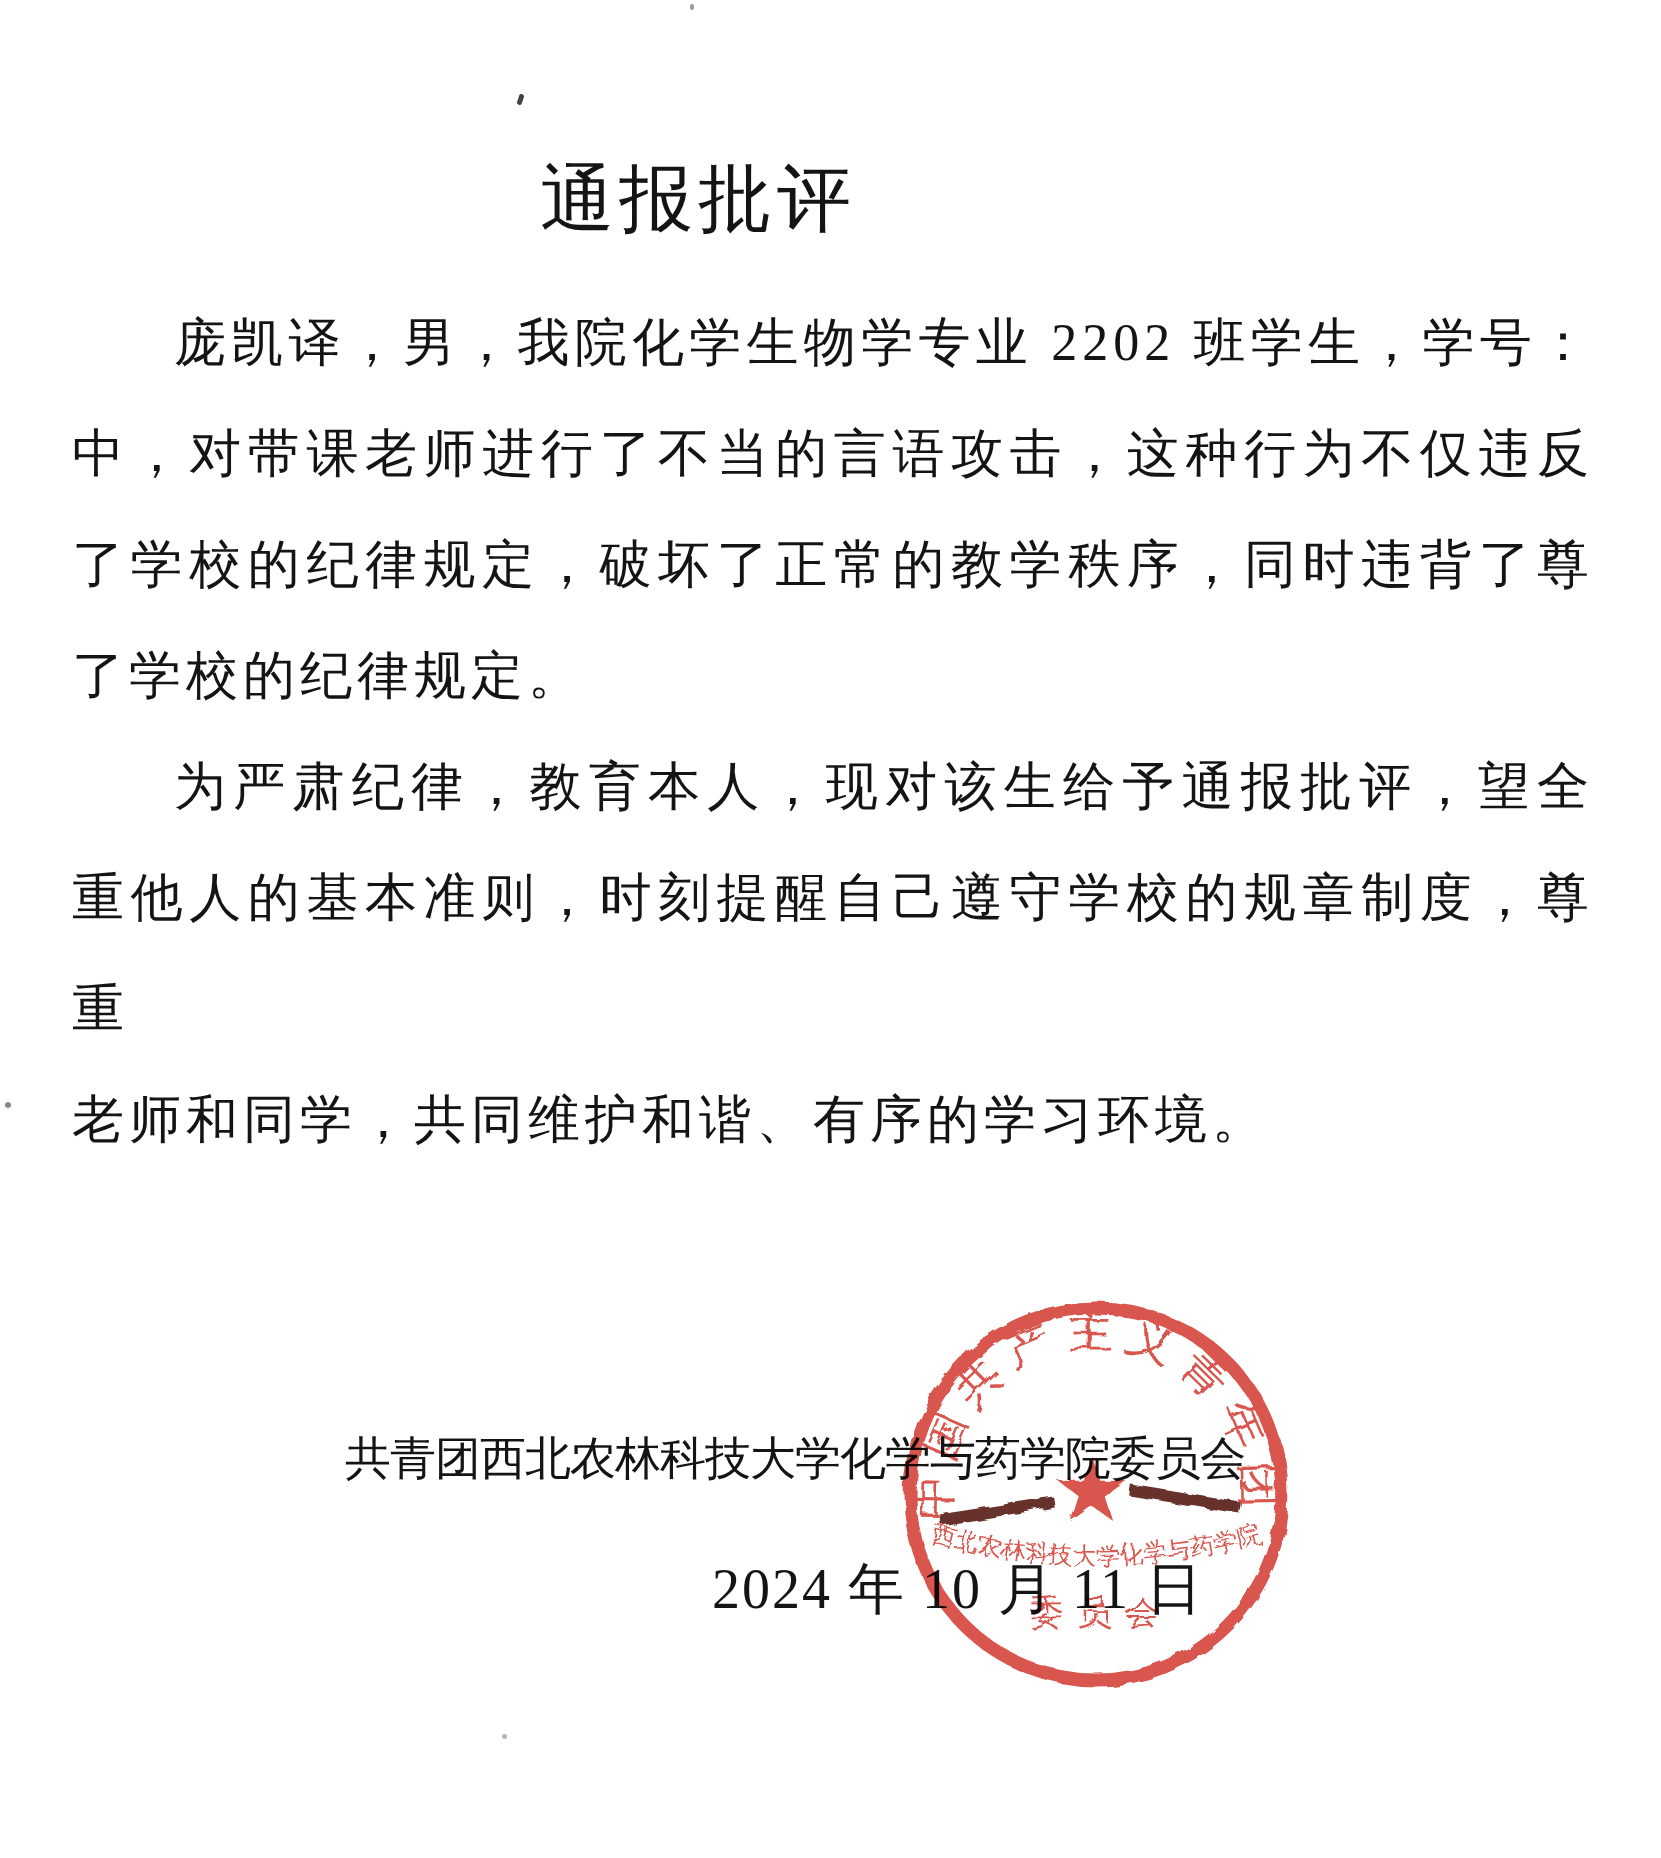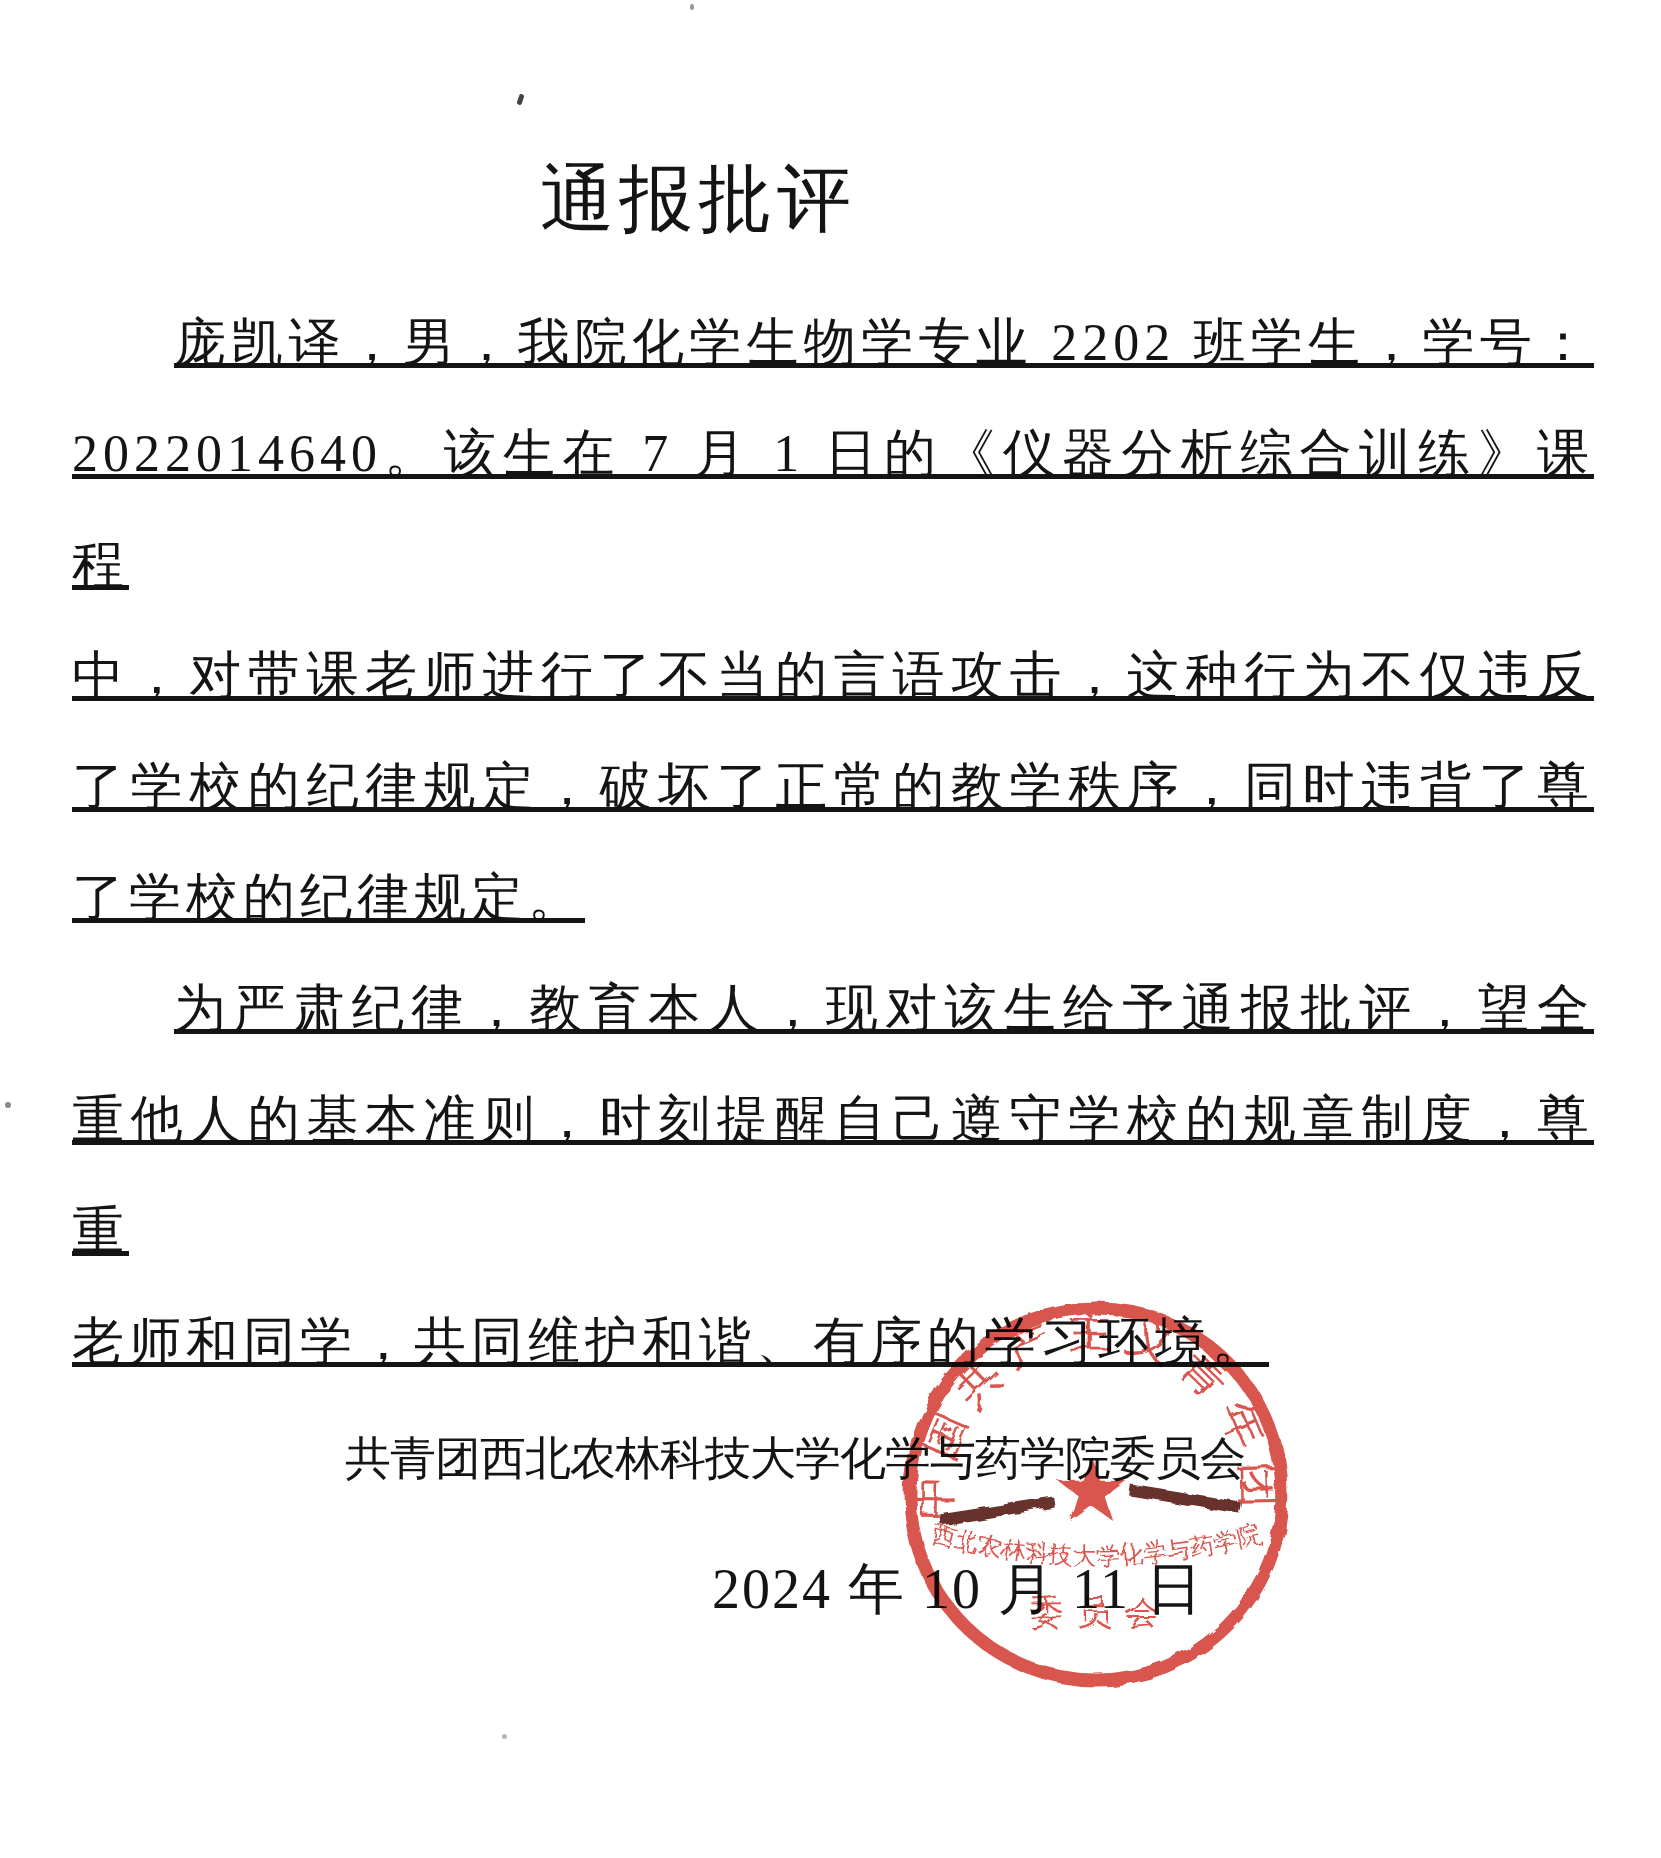--- a/index.html
+++ b/index.html
@@ -30,21 +30,20 @@
     left: 72px;
     width: 1522px;
   }
   .line {
     font-size: 52px;
     line-height: 111px;
     letter-spacing: 5px;
     text-align: justify;
     text-align-last: justify;
     white-space: normal;
-    text-decoration: underline;
   }
   .line.indent { padding-left: 102px; }
   .line.para-end { text-align-last: left; }
   .signature {
     position: absolute;
     top: 1428px;
     left: 345px;
     font-size: 46px;
     letter-spacing: -1px;
     white-space: nowrap;
@@ -78,21 +77,20 @@
   }
   .speck.tick { border-radius: 2px; transform: rotate(18deg); background: #444; }
 </style>
 </head>
 <body style="background: rgb(255, 255, 255); color: rgb(20, 20, 20);">
 
 <h1 class="doc-title">通报批评</h1>
 
 <div class="body-block">
   <div class="line indent">庞凯译，男，我院化学生物学专业 2202 班学生，学号：</div>
-  <div class="line">2022014640。该生在 7 月 1 日的《仪器分析综合训练》课程</div>
   <div class="line">中，对带课老师进行了不当的言语攻击，这种行为不仅违反</div>
   <div class="line">了学校的纪律规定，破坏了正常的教学秩序，同时违背了尊</div>
   <div class="line para-end">了学校的纪律规定。</div>
   <div class="line indent">为严肃纪律，教育本人，现对该生给予通报批评，望全</div>
   <div class="line">重他人的基本准则，时刻提醒自己遵守学校的规章制度，尊重</div>
   <div class="line para-end">老师和同学，共同维护和谐、有序的学习环境。</div>
 </div>
 
 <div class="signature">共青团西北农林科技大学化学与药学院委员会</div>
 <div class="date">2024 年 10 月 11 日</div>

